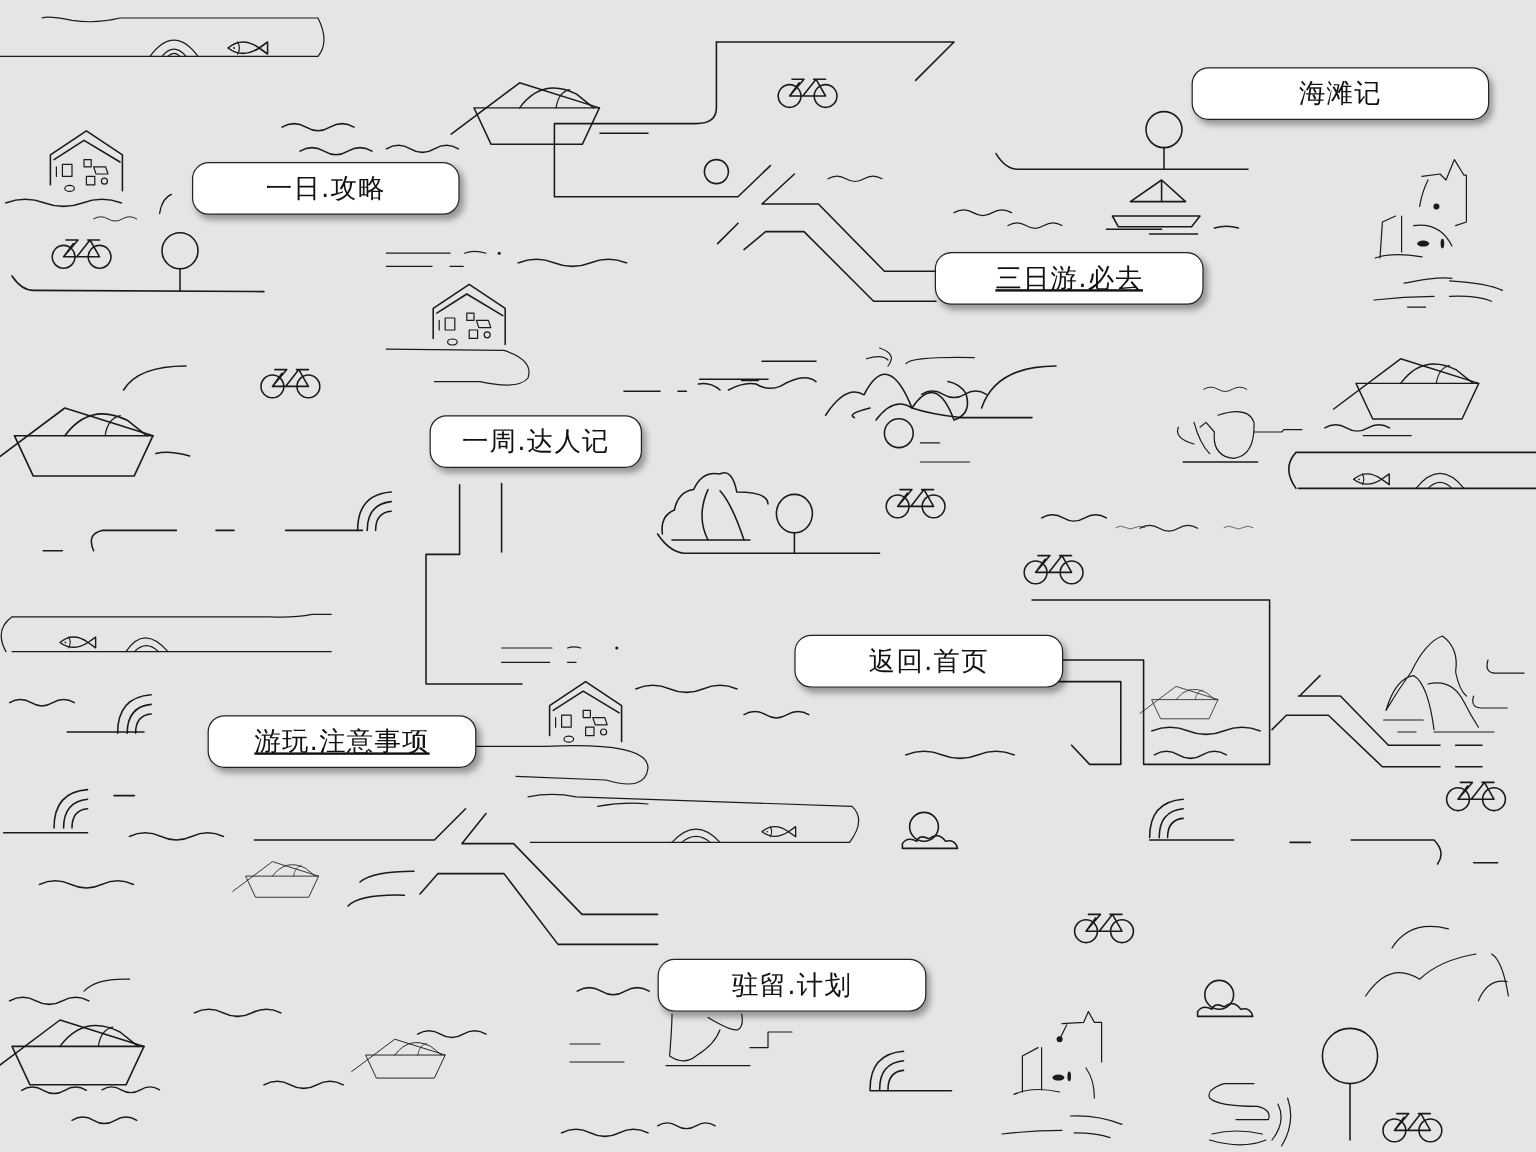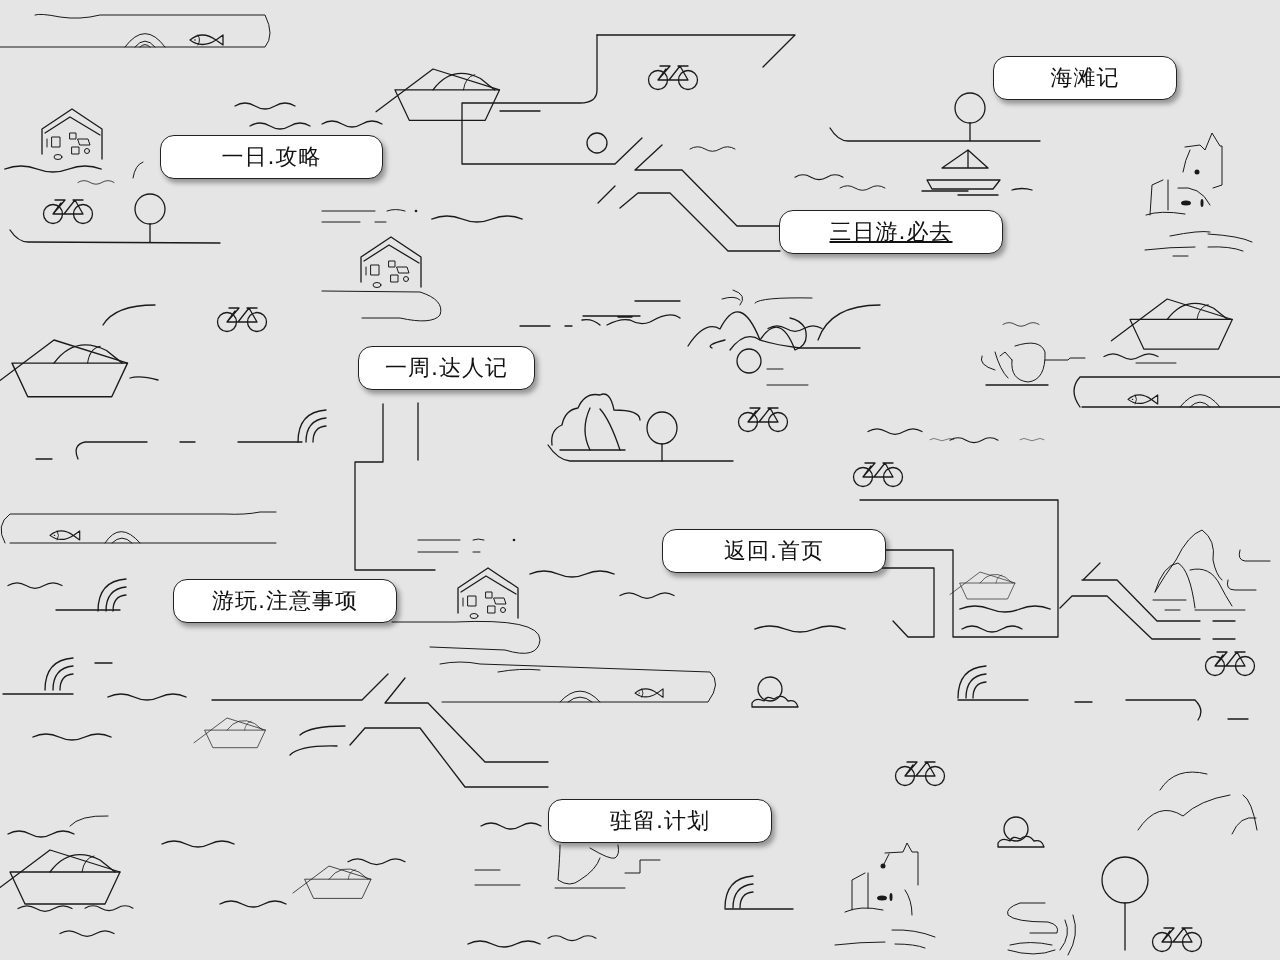--- a/index.html
+++ b/index.html
@@ -227,30 +227,30 @@
 
   <path d="M1045 903 L1020 903 Q1005 908 1008 915 Q1015 922 1048 922 Q1060 925 1057 933 L1030 933 M1010 945 Q1030 940 1052 945 M1008 950 Q1035 958 1055 950 M1065 920 Q1072 935 1060 950 M1073 915 Q1080 935 1068 955" class="thin"></path>
   <circle cx="1125" cy="880" r="23"></circle>
   <path d="M1125 903 L1125 950"></path>
   <use href="#bike" x="1152" y="928"></use>
 </svg>
 
 <div class="nav-btn" style="left:160px; top:135px; width:223px;">
   <span>一日.攻略</span>
 </div>
-<div class="nav-btn" style="left:993px; top:56px; width:184px;">
+<div class="nav-btn" style="left:993px; top:56px; width:248px;">
   <span>海滩记</span>
 </div>
 <div class="nav-btn" style="left:779px; top:210px; width:224px;text-decoration:underline;">
   <span>三日游.必去</span>
 </div>
 <div class="nav-btn" style="left:358px; top:346px; width:177px;">
   <span>一周.达人记</span>
 </div>
 <div class="nav-btn" style="left:662px; top:529px; width:224px;">
   <span>返回.首页</span>
 </div>
-<div class="nav-btn" style="left:173px; top:579px; width:224px;">
+<div class="nav-btn" style="left:173px; top:596px; width:224px;text-decoration:underline;">
   <span>游玩.注意事项</span>
 </div>
 <div class="nav-btn" style="left:548px; top:752px; width:224px;margin-top:47px;">
   <span>驻留.计划</span>
 </div>
 
 </body></html>

